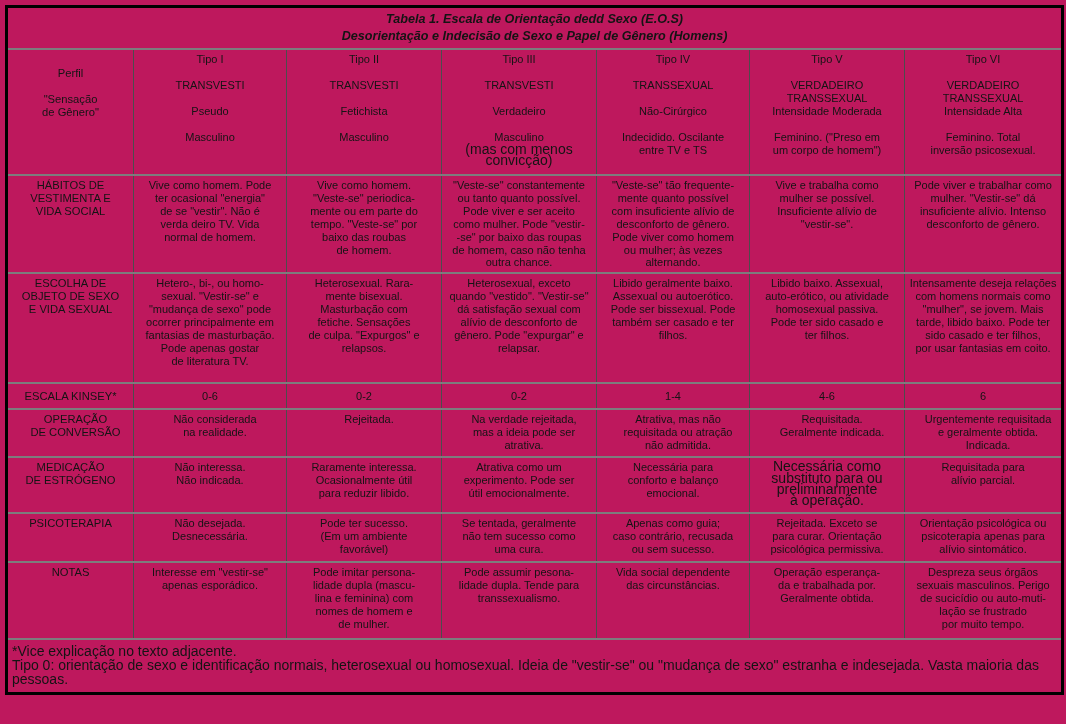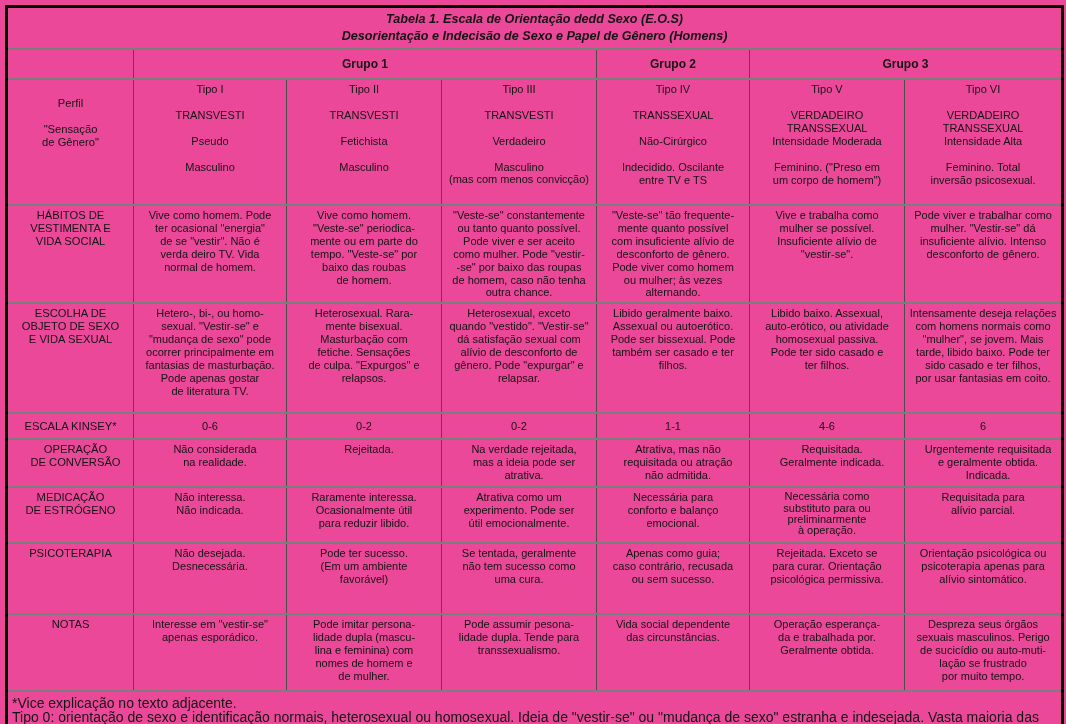--- a/index.html
+++ b/index.html
@@ -1,48 +1,48 @@
 <!DOCTYPE html>
 <html><head>
 <meta charset="utf-8">
 <style>
   html,body { margin:0; padding:0; background:#ffffff; }
   .page {
     width:1066px; height:724px; box-sizing:border-box; padding:5px;
-    background:#ec4899; color:#141414;
+    background:#be185d; color:#141414;
     font-family:"Liberation Sans","DejaVu Sans",sans-serif;
     overflow:hidden;
   }
   table.eos-table {
     border-collapse:collapse; table-layout:fixed; width:1056px;
     border:3px solid #000;
   }
   td {
     border-left:1px solid #4d4d4d; border-right:1px solid #4d4d4d;
     border-top:2px solid #7d7d7d; border-bottom:2px solid #7d7d7d;
     vertical-align:top; text-align:center;
     padding:3px 2px; font-size:11px; line-height:12.9px;
     overflow:hidden; box-sizing:border-box;
   }
   .para { white-space:pre-line; }
   .para + .para { margin-top:13px; }
   .para.tight { margin-top:0; }
-  .para.small { font-size:11px; line-height:11.3px; }
+  .para.small { font-size:14px; line-height:11.3px; }
   .title-row td { height:40px; vertical-align:middle; }
   .title-line { font-weight:bold; font-style:italic; font-size:12.6px; line-height:17px; white-space:pre-line; }
   .group-row td { height:30px; vertical-align:middle; font-weight:bold; font-size:12px; }
   .rowhead { font-size:11.2px; }
   .row-perfil td { height:126px; }
   .row-perfil .rowhead .para:first-child { margin-top:14px; }
   .row-habitos td { height:93px; }
   .row-escolha td { height:110px; }
   .row-kinsey td { height:26px; vertical-align:middle; padding:0; }
   .row-operacao td { height:48px;padding-left:12px; }
   .row-estrogeno td { height:56px; }
-  .row-psicoterapia td { height:71px;margin-top:15px; }
+  .row-psicoterapia td { height:49px;margin-top:15px; }
   .row-notas td { height:77px; }
   .footer-row td { height:42px; text-align:left; vertical-align:top; padding:5px 4px; }
   .footer-row .foot-line { font-size:14px; line-height:13.8px; white-space:pre-line; }
 </style>
 </head>
 <body>
 
 <div class="page">
   <table class="eos-table">
     <colgroup>
@@ -54,26 +54,20 @@
       <col style="width:155px">
       <col style="width:158px">
     </colgroup>
     <tbody>
       <tr class="title-row">
         <td colspan="7">
           <div class="title-line">Tabela 1. Escala de Orientação dedd Sexo (E.O.S)</div>
           <div class="title-line">Desorientação e Indecisão de Sexo e Papel de Gênero (Homens)</div>
         </td>
       </tr>
-      <tr class="group-row">
-        <td></td>
-        <td colspan="3">Grupo 1</td>
-        <td>Grupo 2</td>
-        <td colspan="2">Grupo 3</td>
-      </tr>
       <tr class="row-perfil">
           <td class="rowhead">
             <div class="para">Perfil</div>
             <div class="para">"Sensação
 de Gênero"</div>
           </td>
           <td>
             <div class="para">Tipo I</div>
             <div class="para">TRANSVESTI</div>
             <div class="para">Pseudo</div>
@@ -229,21 +223,21 @@
           <td>
             <div class="para">0-6</div>
           </td>
           <td>
             <div class="para">0-2</div>
           </td>
           <td>
             <div class="para">0-2</div>
           </td>
           <td>
-            <div class="para">1-1</div>
+            <div class="para">1-4</div>
           </td>
           <td>
             <div class="para">4-6</div>
           </td>
           <td>
             <div class="para">6</div>
           </td>
         </tr>
         <tr class="row-operacao">
           <td class="rowhead">

